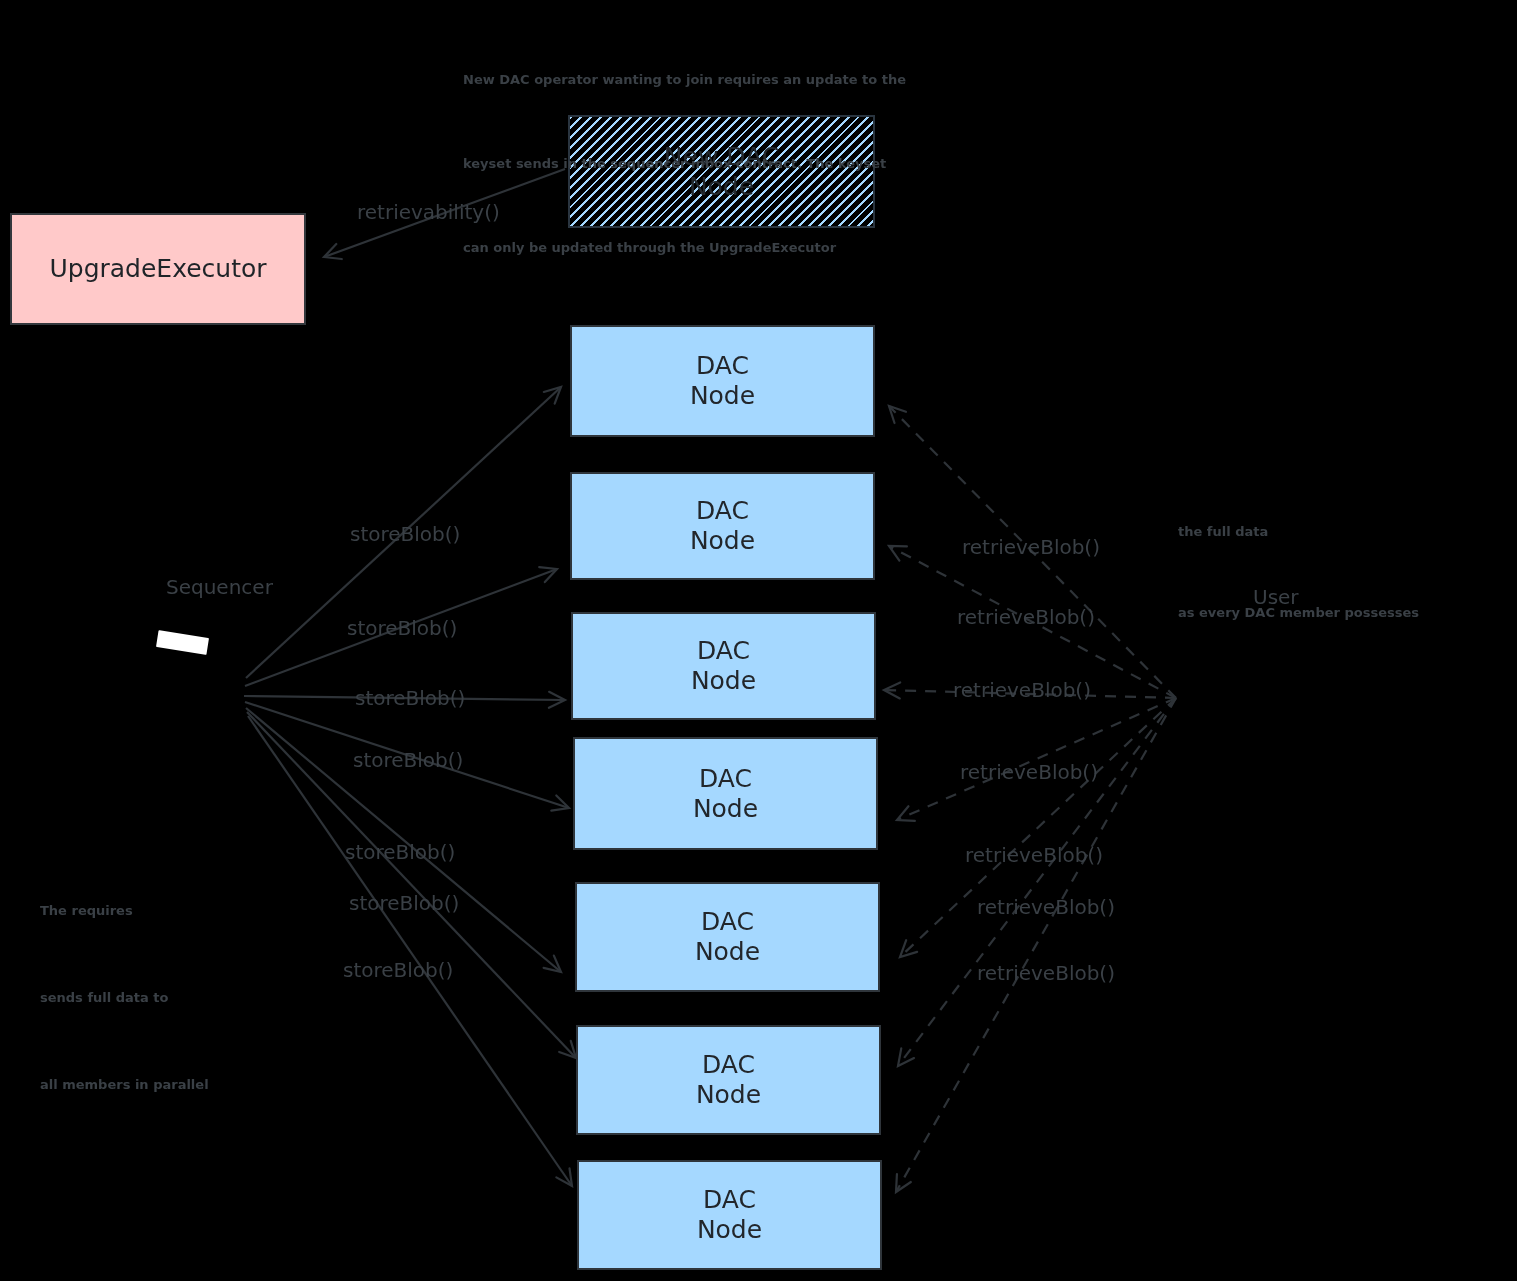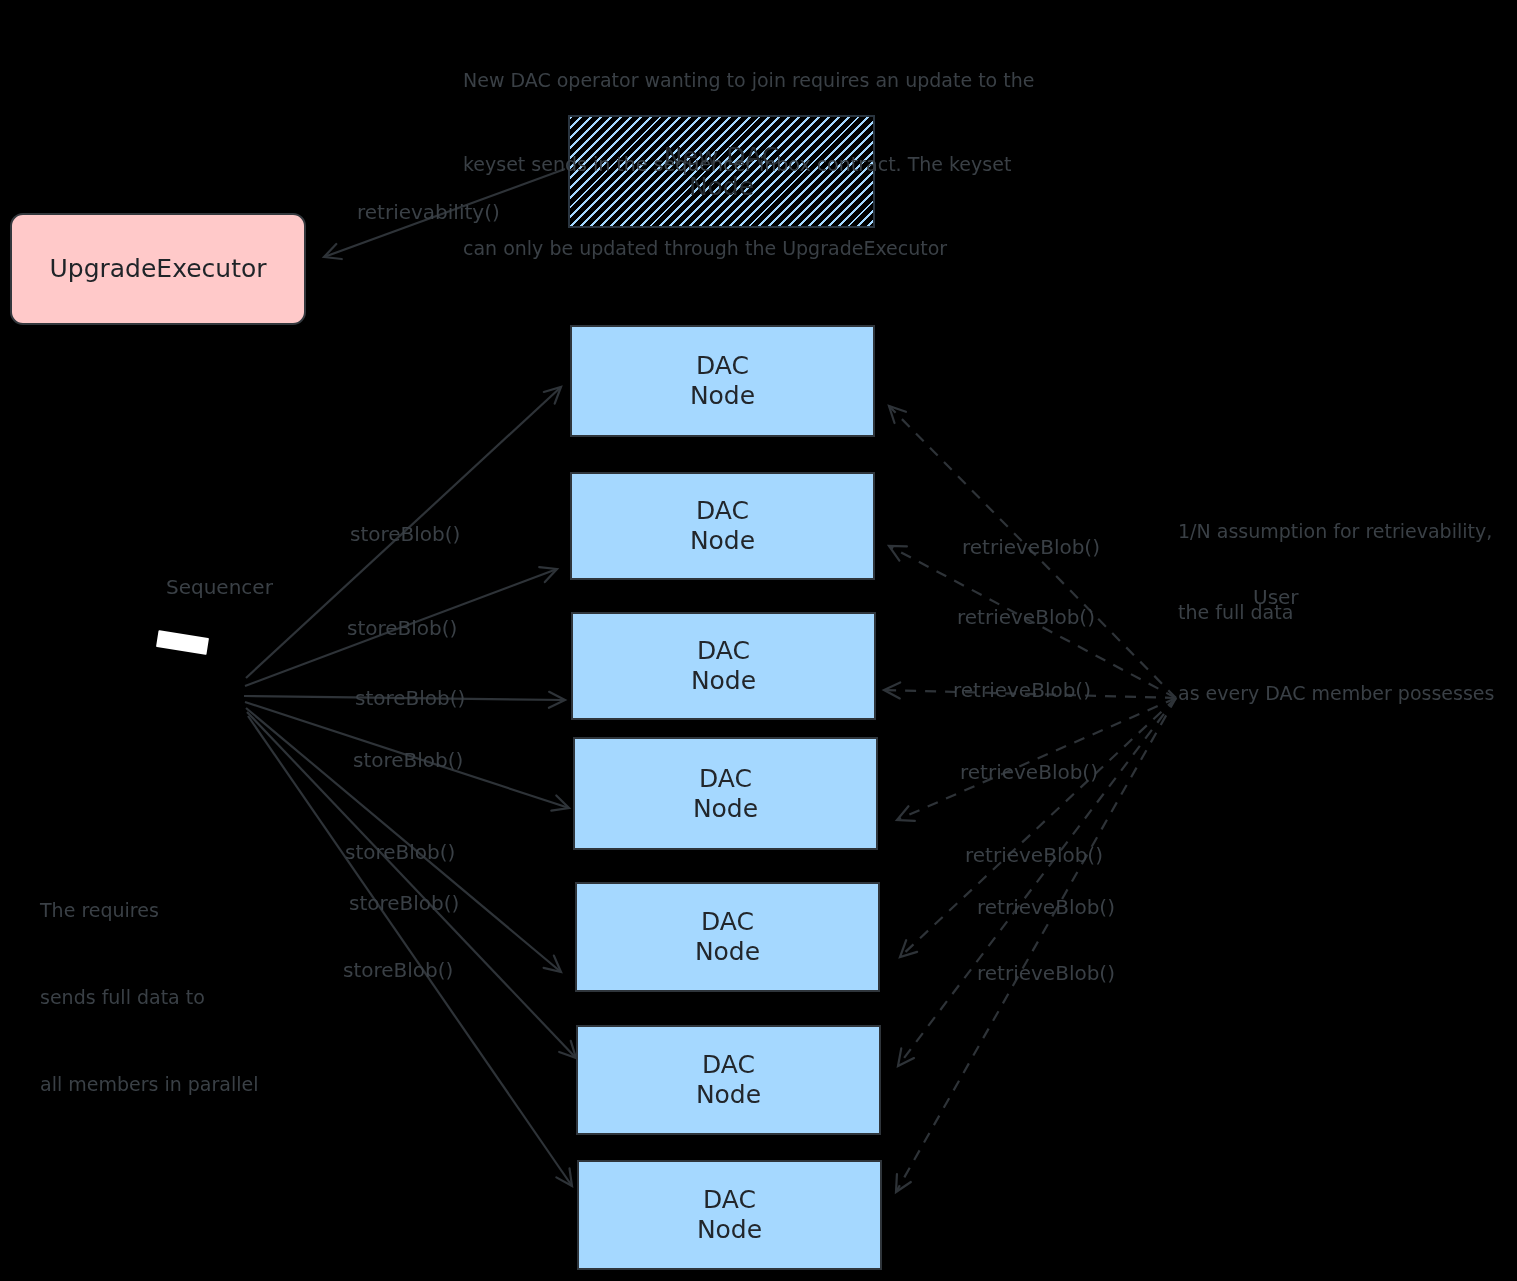--- a/index.html
+++ b/index.html
@@ -11,30 +11,30 @@
     --exec-fill:#ffc9c9;
     --box-ink:#22262b;
   }
   html,body{margin:0;padding:0;background:var(--bg);}
   #stage{
     position:relative;width:1517px;height:1281px;overflow:hidden;
     background:var(--bg);
     font-family:"DejaVu Sans", sans-serif;
   }
   .abs{position:absolute;}
-  .ann{color:var(--label);font-size:19px;line-height:28px;white-space:pre;z-index:3;}
+  .ann{color:var(--label);font-size:13px;line-height:28px;white-space:pre;z-index:3;font-weight:bold;}
   .lbl{color:var(--label);font-size:20px;white-space:nowrap;z-index:3;position:absolute;}
   .box{
     position:absolute;z-index:1;display:flex;flex-direction:column;
     align-items:center;justify-content:center;text-align:center;
     border:2px solid #2f353b;box-sizing:border-box;
     color:var(--box-ink);font-size:25px;line-height:30px;
   }
   .dacbox{background:var(--node-fill);}
-  .execbox{background:var(--exec-fill);border-color:#33383d;color:#1f2428;border-radius:13px;}
+  .execbox{background:var(--exec-fill);border-color:#33383d;color:#1f2428;}
   .hatchbox{
     background:repeating-linear-gradient(135deg, var(--node-fill) 0 2px, transparent 2px 7px);
     border-color:#2a3540;color:#23282d;
   }
   svg.arrows{position:absolute;left:0;top:0;z-index:2;}
   .seq-screen{
     position:absolute;left:157px;top:634px;width:51px;height:17px;
     background:#ffffff;transform:rotate(9deg);border-radius:1px;z-index:1;
   }
 </style>
@@ -102,21 +102,20 @@
 
   <div class="lbl" style="left:962px;top:535px;">retrieveBlob()</div>
   <div class="lbl" style="left:957px;top:605px;">retrieveBlob()</div>
   <div class="lbl" style="left:953px;top:678px;">retrieveBlob()</div>
   <div class="lbl" style="left:960px;top:760px;">retrieveBlob()</div>
   <div class="lbl" style="left:965px;top:843px;">retrieveBlob()</div>
   <div class="lbl" style="left:977px;top:895px;">retrieveBlob()</div>
   <div class="lbl" style="left:977px;top:961px;">retrieveBlob()</div>
 
   <div class="ann abs" style="left:1178px;top:464px;line-height:27px;">
-    <div>1/N assumption for retrievability,</div>
     <div>the full data</div>
     <div>as every DAC member possesses</div>
   </div>
   <div class="lbl" style="left:1253px;top:585px;">User</div>
 
   <div class="ann abs" style="left:40px;top:838px;line-height:29px;">
     <div>The requires</div>
     <div>sends full data to</div>
     <div>all members in parallel</div>
   </div>

